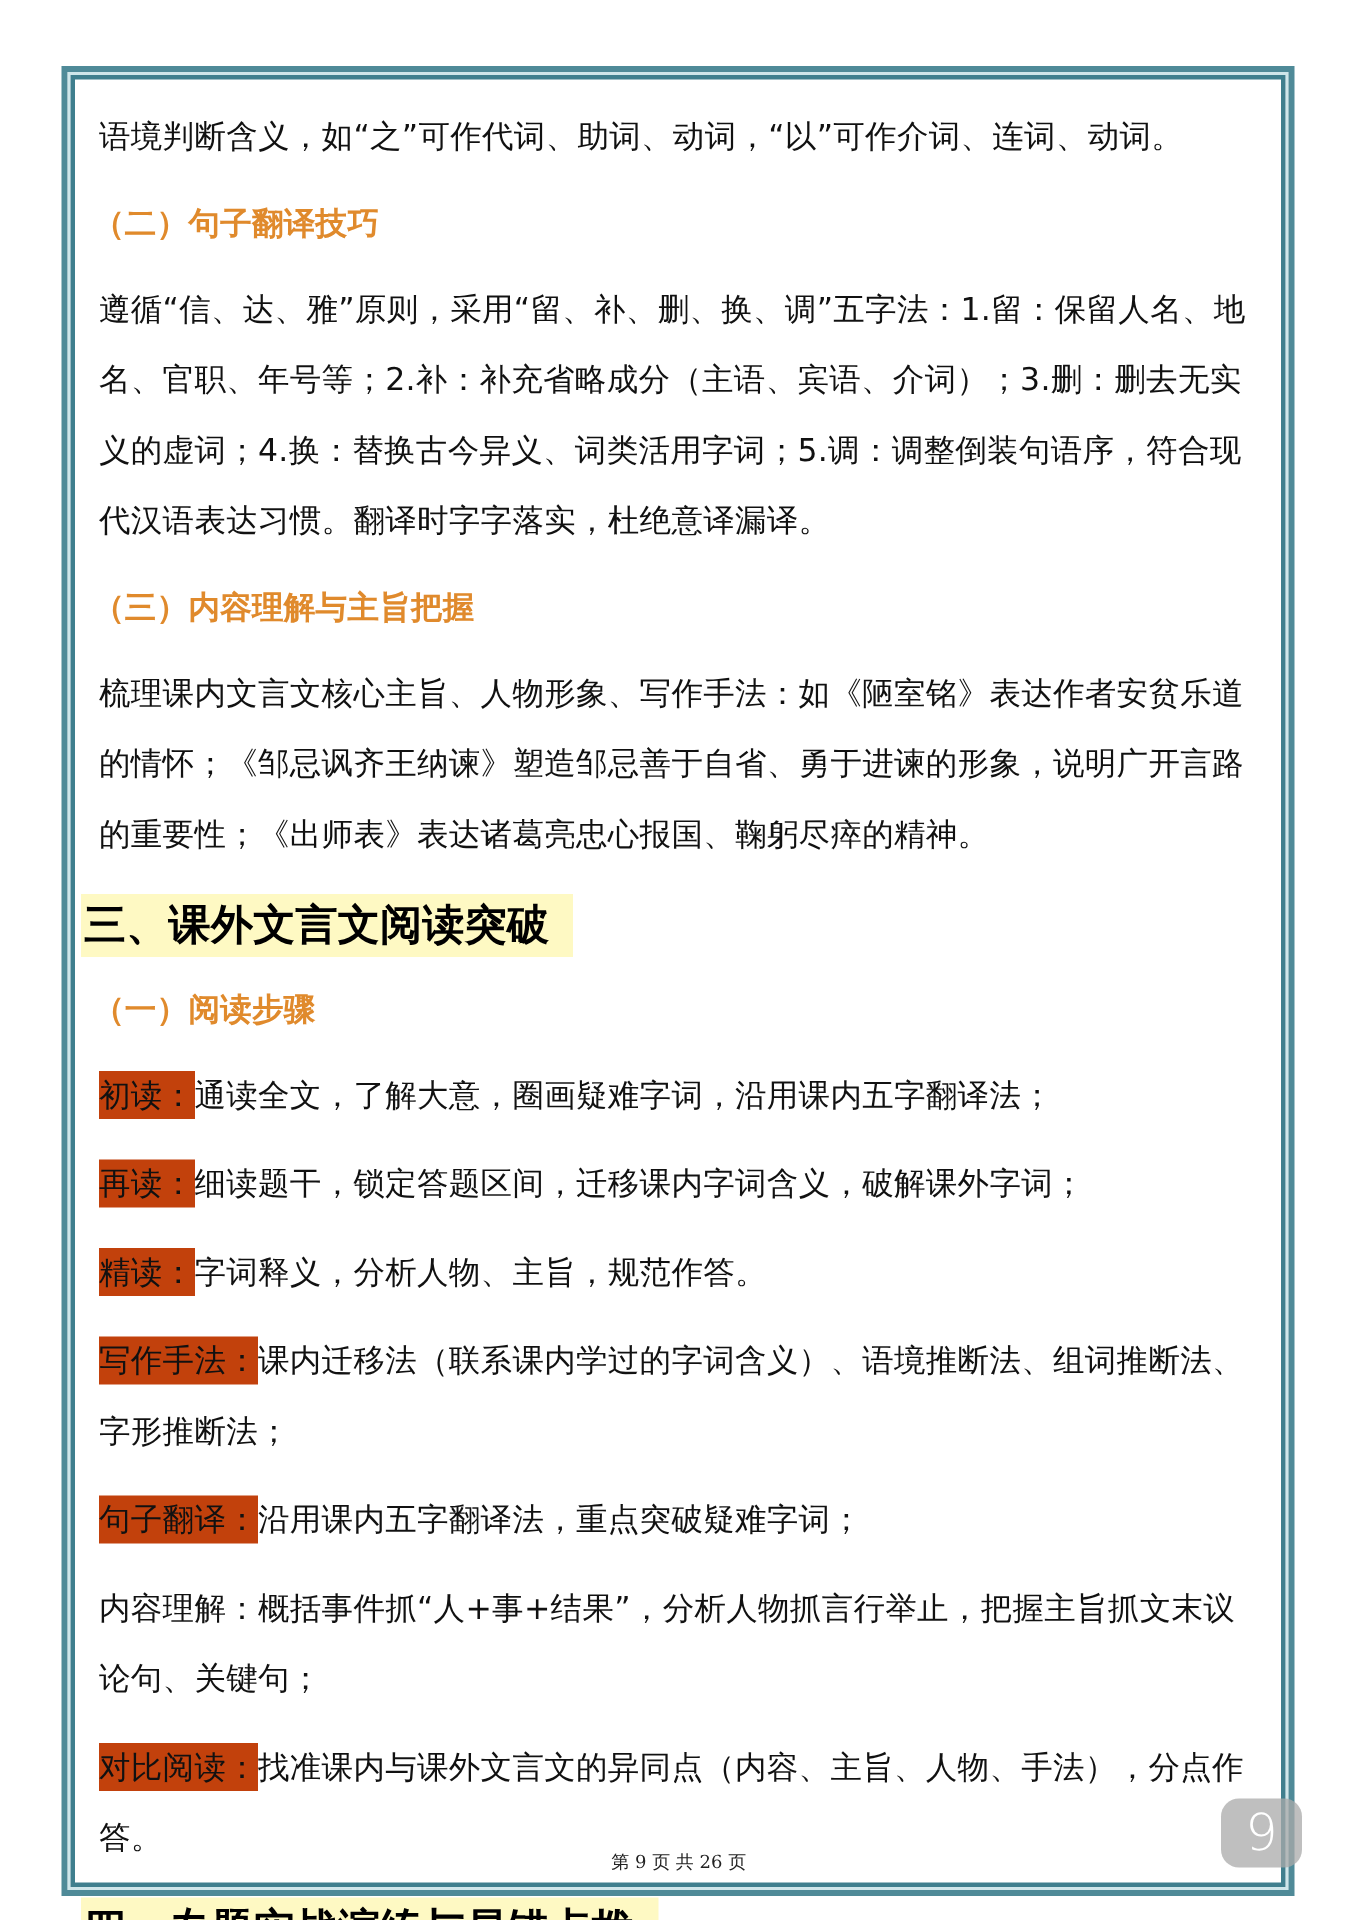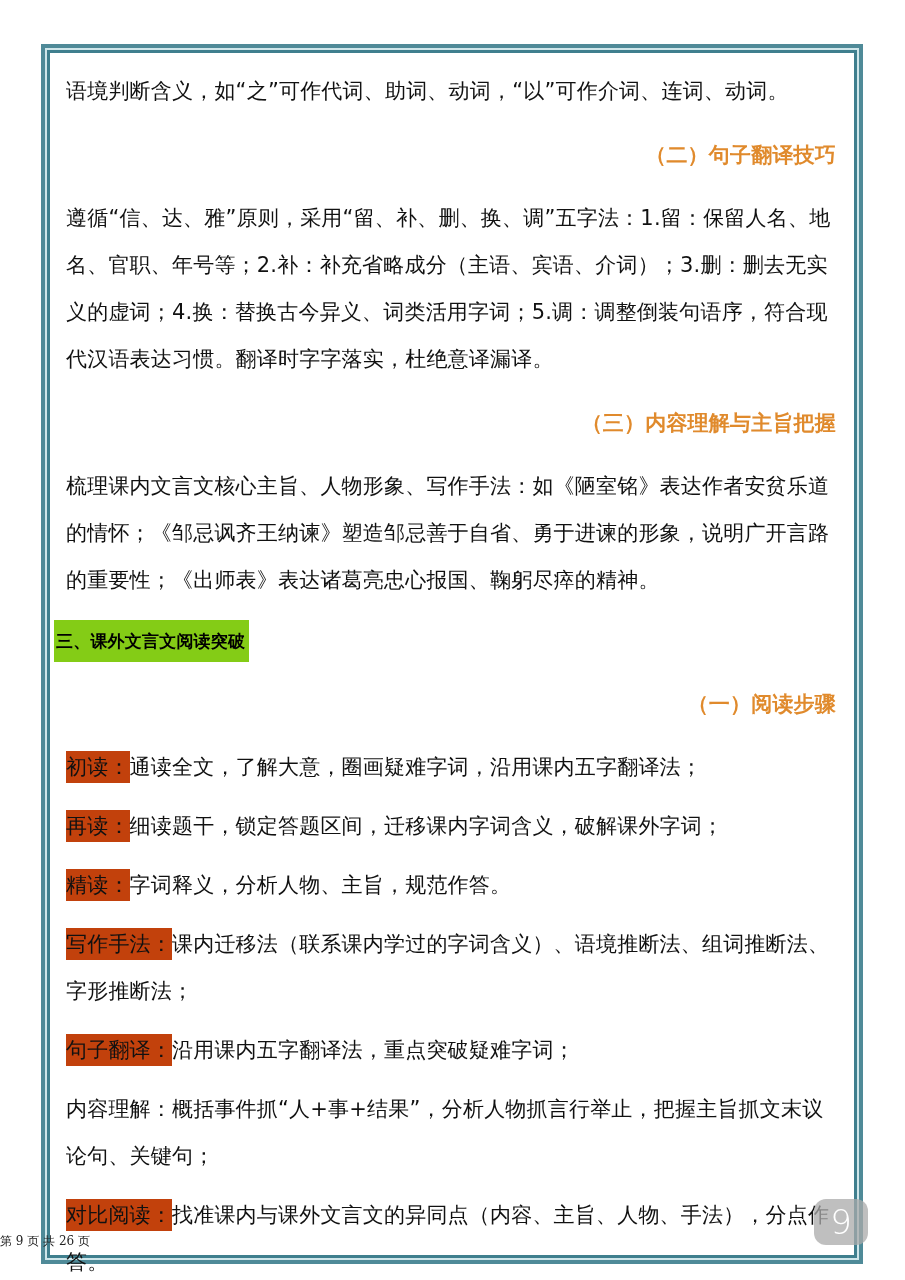--- a/index.html
+++ b/index.html
@@ -14,28 +14,28 @@
   }
   .frame-inner {
     position:absolute; left:47px; top:50px; width:810px; height:1208px;
     border:3px solid #3f7f8e; box-sizing:border-box; background:#fff;
   }
   .content {
     position:absolute; left:54px; top:56px; width:800px;
     font-size:21px; line-height:47px; letter-spacing:0.2px;
   }
   .para { margin:12px; }
-  .sub { color:#e08a2c; font-weight:bold; font-size:21px; line-height:44px; margin:18px;text-align:right; }
+  .sub { color:#e08a2c; font-weight:bold; font-size:21px; line-height:44px; margin:8px; }
   .sec {
-    display:inline-block; background:#84cc16; font-weight:bold; font-size:17px;
-    line-height:42px; padding:0 4px 0 2px; margin:4px 0 2px 0; color:#000;
+    display:inline-block; background:#fef9c3; font-weight:bold; font-size:28px;
+    line-height:42px; padding:0 16px 0 2px; margin:4px 0 2px 0; color:#000;
   }
   .hl { background:#c2410c; padding:4px 0; }
   .footer {
-    position:absolute; left:0; width:905px; top:1233px; text-align:left;
+    position:absolute; left:0; width:905px; top:1233px; text-align:center;
     font-family:"DejaVu Serif", serif; font-size:12px; color:#222;
   }
   .page-badge {
     position:absolute; left:814px; top:1199px; width:54px; height:46px;
     background:rgba(170,170,170,0.75); border-radius:12px;
     color:#fff; font-size:34px; line-height:46px; text-align:center;
     font-family:"DejaVu Sans", sans-serif; font-weight:300;
   }
 </style>
 </head>

